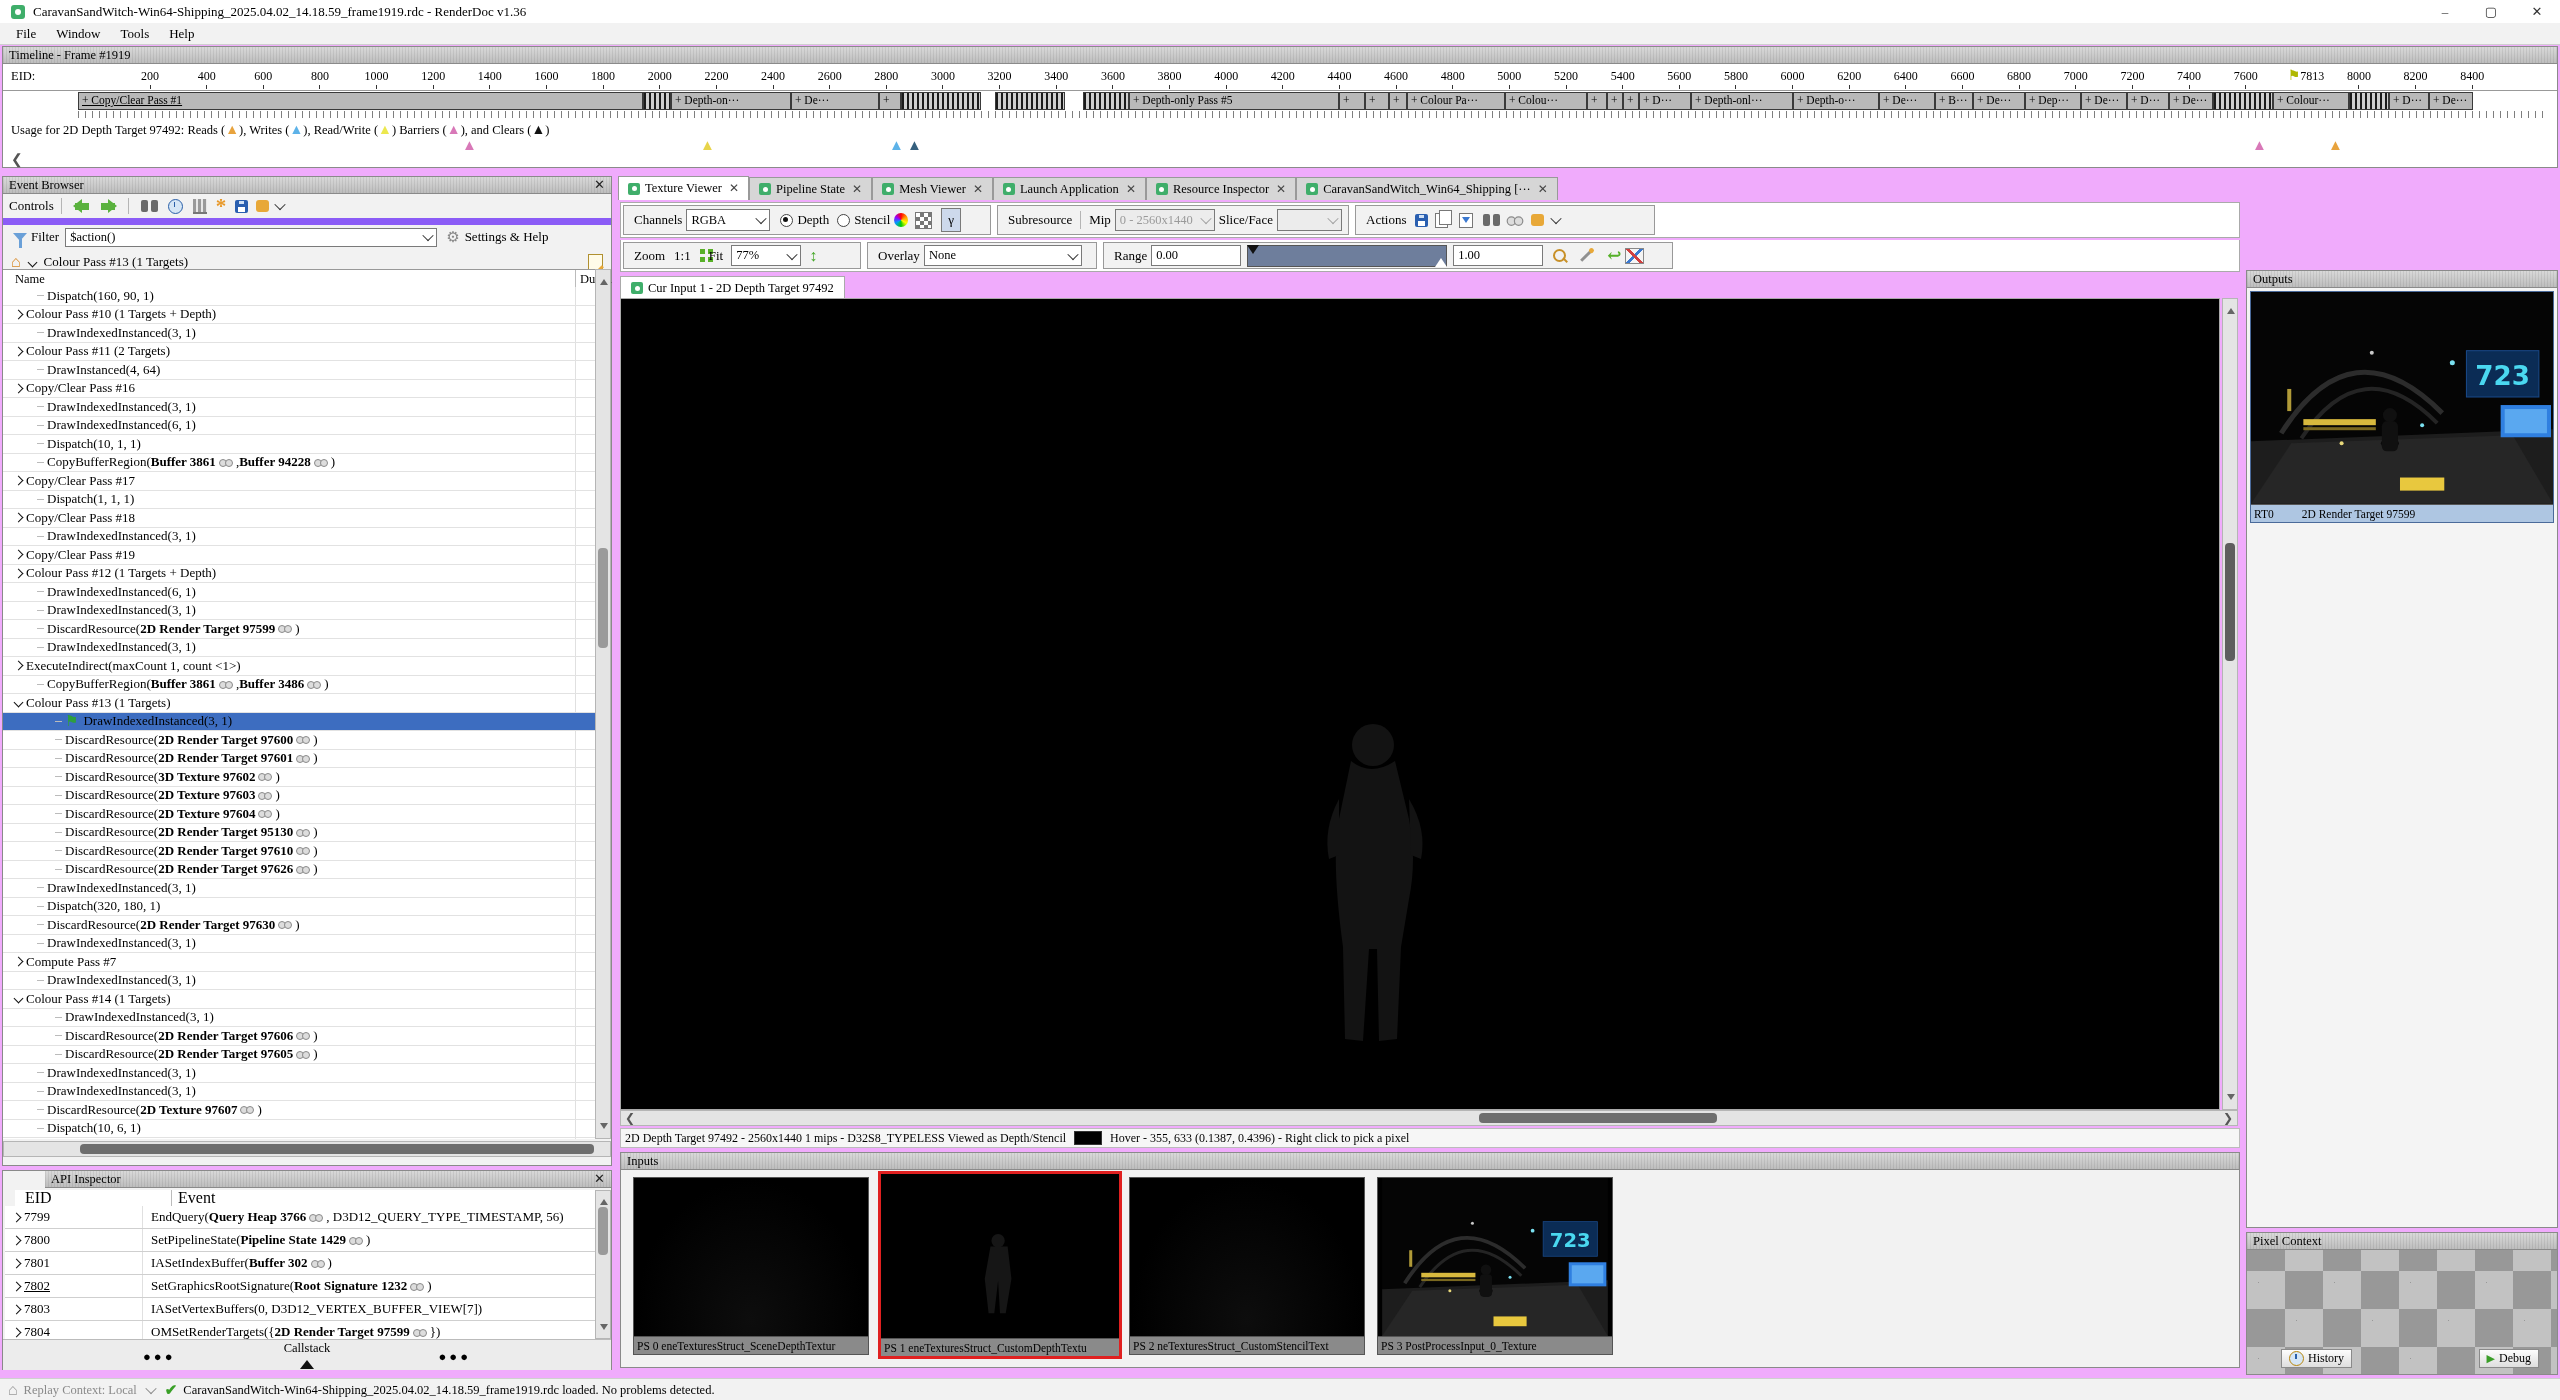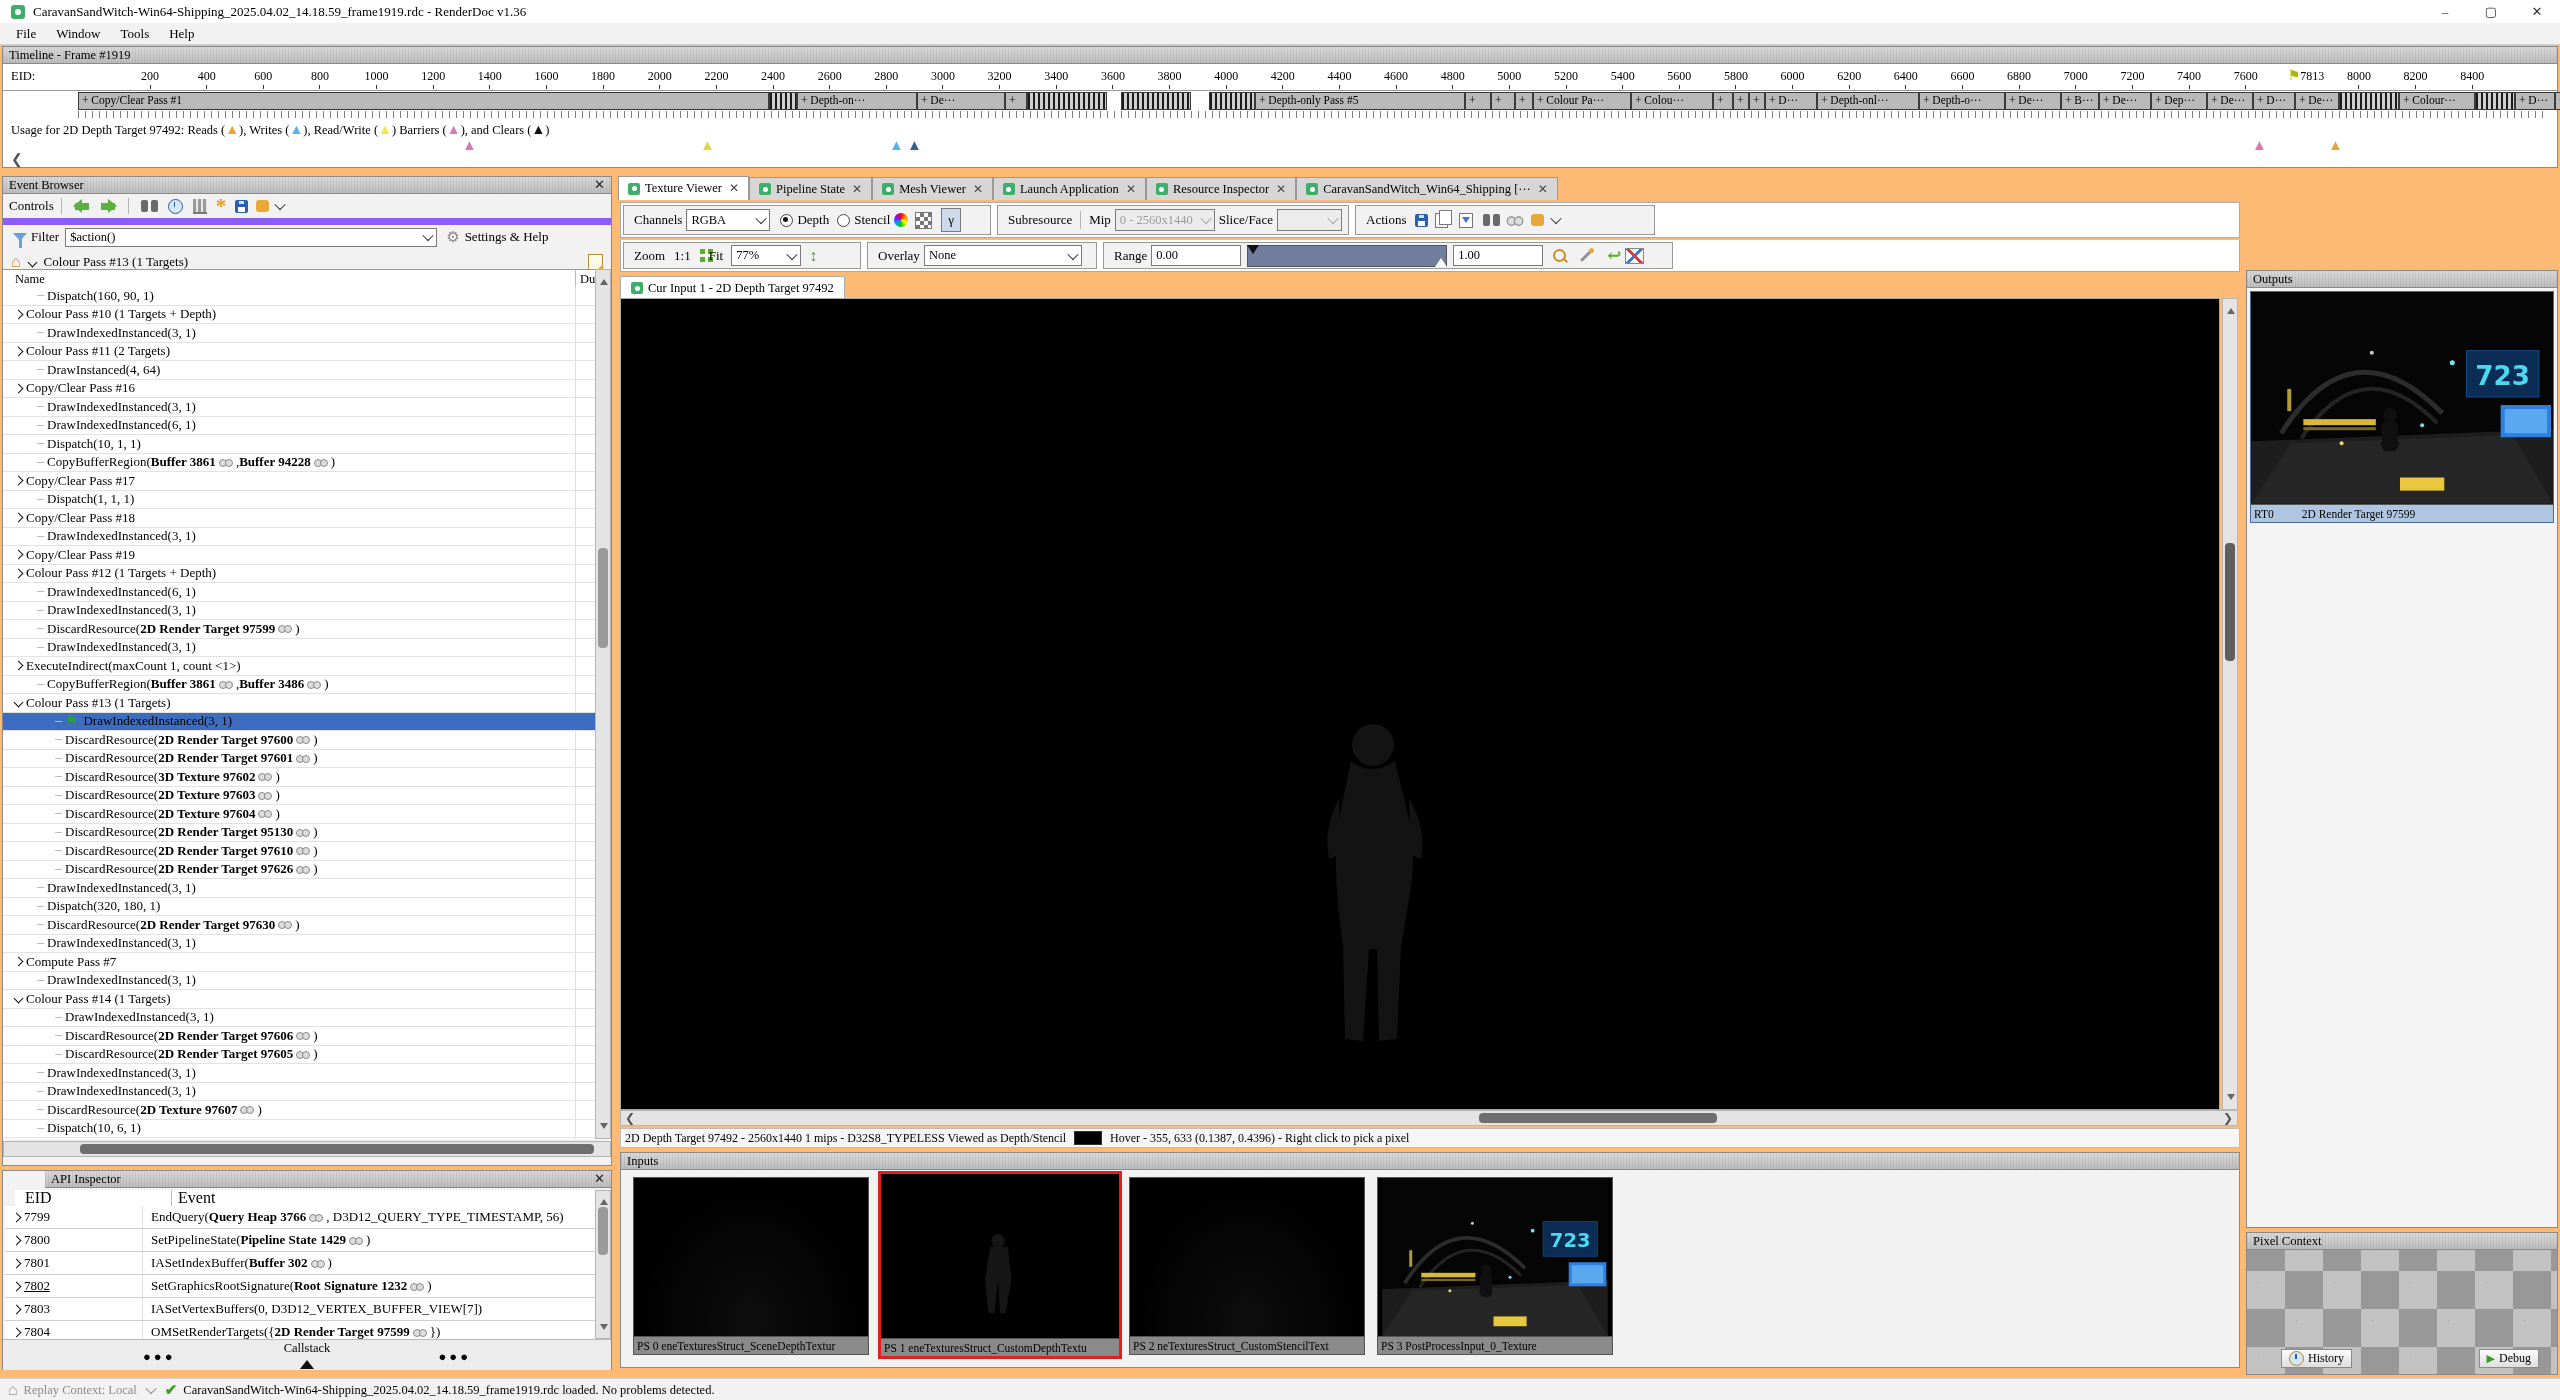--- a/index.html
+++ b/index.html
@@ -1,16 +1,16 @@
 <!DOCTYPE html>
 <html><head>
 <meta charset="utf-8">
 <style>
   html,body{margin:0;padding:0;background:#555;}
-  #app{position:relative;width:2560px;height:1400px;background:#fdba74;
+  #app{position:relative;width:2560px;height:1400px;background:#f0abfc;
        font-family:"Liberation Serif","DejaVu Serif",serif;font-size:13px;color:#000;overflow:hidden;}
   .abs{position:absolute;}
   .panel{position:absolute;border:1px solid #8a8a8a;background:#fff;box-sizing:border-box;}
   .ptitle{height:17px;background:linear-gradient(#d9d9d9,#bdbdbd);
           background-image:repeating-linear-gradient(90deg,rgba(0,0,0,.07) 0 1px,transparent 1px 3px),linear-gradient(#d9d9d9,#bdbdbd);
           border-bottom:1px solid #8a8a8a;font-size:12.5px;padding:1px 6px;box-sizing:border-box;display:flex;align-items:center;}
   .ptitle .x{margin-left:auto;color:#222;font-size:13px;cursor:default;}
   .row{display:flex;align-items:center;}
   .combo{background:#fff;border:1px solid #7a7a7a;display:flex;align-items:center;box-sizing:border-box;padding:0 4px;font-size:12.5px;}
   .combo .cv{margin-left:auto;}
@@ -159,21 +159,21 @@
         <div class="tick" style="left: 2072.76px; top: 3px;">7000<i></i></div>
         <div class="tick" style="left: 2129.4px; top: 3px;">7200<i></i></div>
         <div class="tick" style="left: 2186.04px; top: 3px;">7400<i></i></div>
         <div class="tick" style="left: 2242.68px; top: 3px;">7600<i></i></div>
         <div class="tick" style="left: 2355.96px; top: 3px;">8000<i></i></div>
         <div class="tick" style="left: 2412.6px; top: 3px;">8200<i></i></div>
         <div class="tick" style="left: 2469.24px; top: 3px;">8400<i></i></div>
         <div class="tick" style="left: 2303px; top: 1px;"><span style="color:#b0b800;font-size:14px;">⚑</span>7813</div>
       </div>
     <div class="abs row" id="passrow" style="left:75px;top:45px;width:2470px;height:18px;">
-        <div class="passseg" style="width: 691px;">+ Copy/Clear Pass #1</div>
+        <div class="passseg" style="width: 565px; text-decoration: underline;">+ Copy/Clear Pass #1</div>
         <div class="passbar" style="width: 28px;"></div>
         <div class="passseg" style="width: 120px;">+ Depth-on···</div>
         <div class="passseg" style="width: 88px;">+ De···</div>
         <div class="passseg" style="width: 22px;">+</div>
         <div class="passbar" style="width: 80px;"></div>
         <div class="passgap" style="width: 14px;"></div>
         <div class="passbar" style="width: 70px;"></div>
         <div class="passgap" style="width: 18px;"></div>
         <div class="passbar" style="width: 46px;"></div>
         <div class="passseg" style="width: 210px;">+ Depth-only Pass #5</div>

